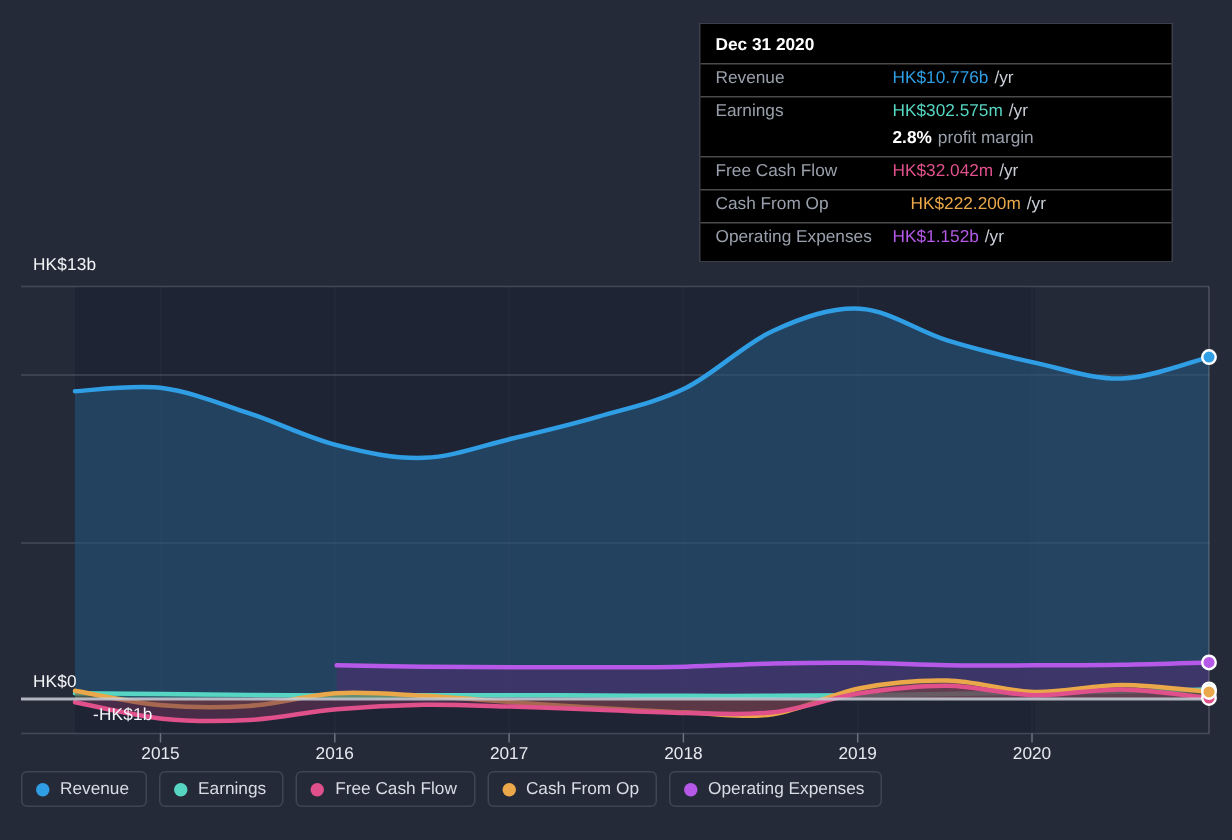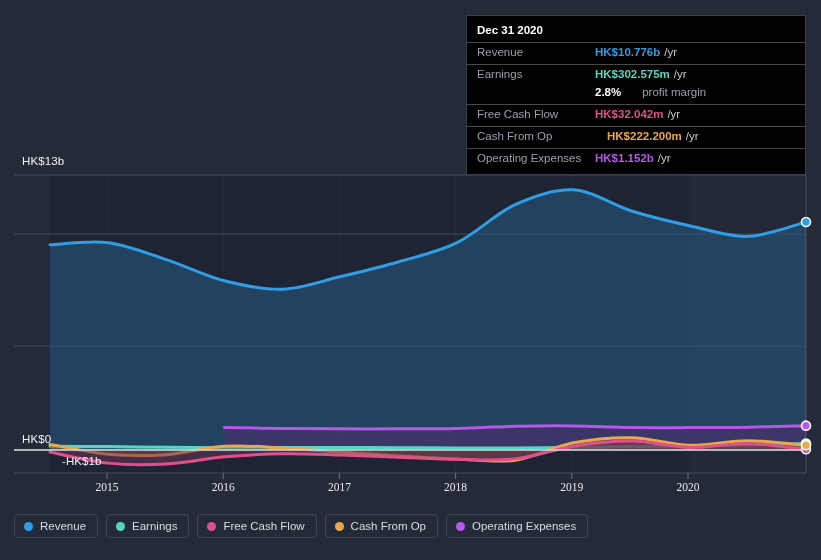--- a/index.html
+++ b/index.html
@@ -18,21 +18,21 @@
   #root {
     position: absolute;
     inset: 0;
     background: #242a38;
   }
 
   
   #chart-area {
     position: absolute;
     left: 0;
-    top: 0;
+    top: 16px;
     width: 821px;
     height: 500px;
   }
   #chart-svg {
     position: absolute;
     left: 0;
     top: 0;
   }
 
   
@@ -47,29 +47,28 @@
   #label-zero   { left: 22px; top: 433px; }
   #label-neg    { left: 22px; top: 455px; margin-left: 40px; }
 
   .xtick-label {
     position: absolute;
     top: 481px;
     color: #e8eaf0;
     font-size: 11.5px;
     transform: translateX(-50%);
     white-space: nowrap;
-    font-family: Liberation Serif, serif;
   }
 
   
   #tooltip {
     position: absolute;
     left: 466px;
     top: 15px;
-    width: 340px;
+    width: 316px;
     background: #000000;
     border: 1px solid #3a3f4b;
     box-sizing: border-box;
     padding: 6px 0 4px 0;
   }
   #tooltip-date {
     color: #ffffff;
     font-size: 11.5px;
     font-weight: bold;
     padding: 2px 10px 6px 10px;
@@ -83,38 +82,38 @@
     min-height: 15px;
   }
   .tt-row.noline { border-top: none; padding-top: 0; }
   .tt-label {
     color: #9aa0ab;
     width: 118px;
     flex: none;
     white-space: nowrap;
   }
   .tt-value {
-    font-weight: bold;
+    font-weight: normal;
     white-space: nowrap;
   }
   .tt-unit {
     color: #c8ccd4;
     font-weight: normal;
     margin-left: 4px;
     white-space: nowrap;
   }
   .tt-sub {
     color: #ffffff;
     font-weight: bold;
     white-space: nowrap;
   }
   .tt-subtext {
     color: #9aa0ab;
     font-weight: normal;
-    margin-left: 21px;
+    margin-left: 4px;
     white-space: nowrap;
   }
 
   
   #legend {
     position: absolute;
     left: 14px;
     top: 514px;
     display: flex;
     gap: 8px;

